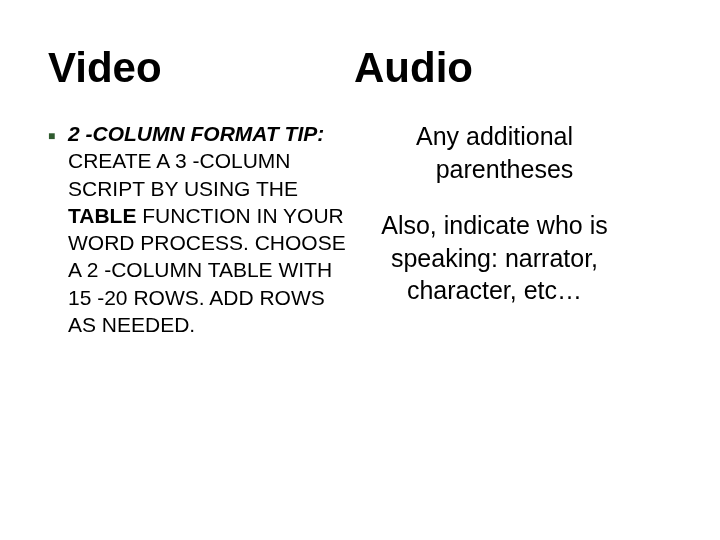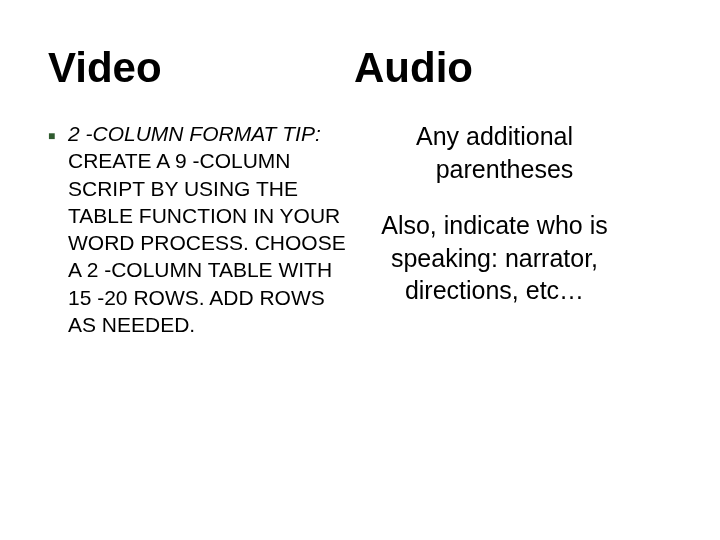--- a/index.html
+++ b/index.html
@@ -50,21 +50,21 @@
   }
   .left-text {
     flex: 1;
     font-size: 21px;
     line-height: 1.3;
   }
   .left-text .em {
     font-style: italic;
   }
   .left-text .bold {
-    font-weight: normal;
+    font-weight: bold;
     margin-top: 15px;
   }
   .col-right {
     flex: 1;
     font-size: 25px;
     line-height: 1.3;
     text-align: center;
   }
   .para1 {
     margin: 0 0 24px 0;
@@ -85,27 +85,27 @@
   <div class="headings">
     <div class="h-left">Video</div>
     <div class="h-right">Audio</div>
   </div>
 
   <div class="columns">
 
     <div class="col-left">
       <div class="bullet">■</div>
       <div class="left-text">
-        <span class="em bold">2 -COLUMN FORMAT TIP:</span><span> CREATE A 9 -COLUMN SCRIPT BY USING THE </span><span class="bold">TABLE</span><span> FUNCTION IN YOUR WORD PROCESS. CHOOSE A 2 -COLUMN TABLE WITH 15 -20 ROWS.  ADD ROWS AS NEEDED.</span>
+        <span class="em bold">2 -COLUMN FORMAT TIP:</span><span> CREATE A 3 -COLUMN SCRIPT BY USING THE </span><span class="bold">TABLE</span><span> FUNCTION IN YOUR WORD PROCESS. CHOOSE A 2 -COLUMN TABLE WITH 15 -20 ROWS.  ADD ROWS AS NEEDED.</span>
       </div>
     </div>
 
     <div class="col-right">
       <p class="para1">
         <span>Any additional </span><br>
         <span class="indent">parentheses</span><br>
       </p>
-      <p class="para2">Also, indicate who is speaking: narrator, directions, etc…</p>
+      <p class="para2">Also, indicate who is speaking: narrator, character, etc…</p>
     </div>
 
   </div>
 
 </div>
 
 </body></html>

